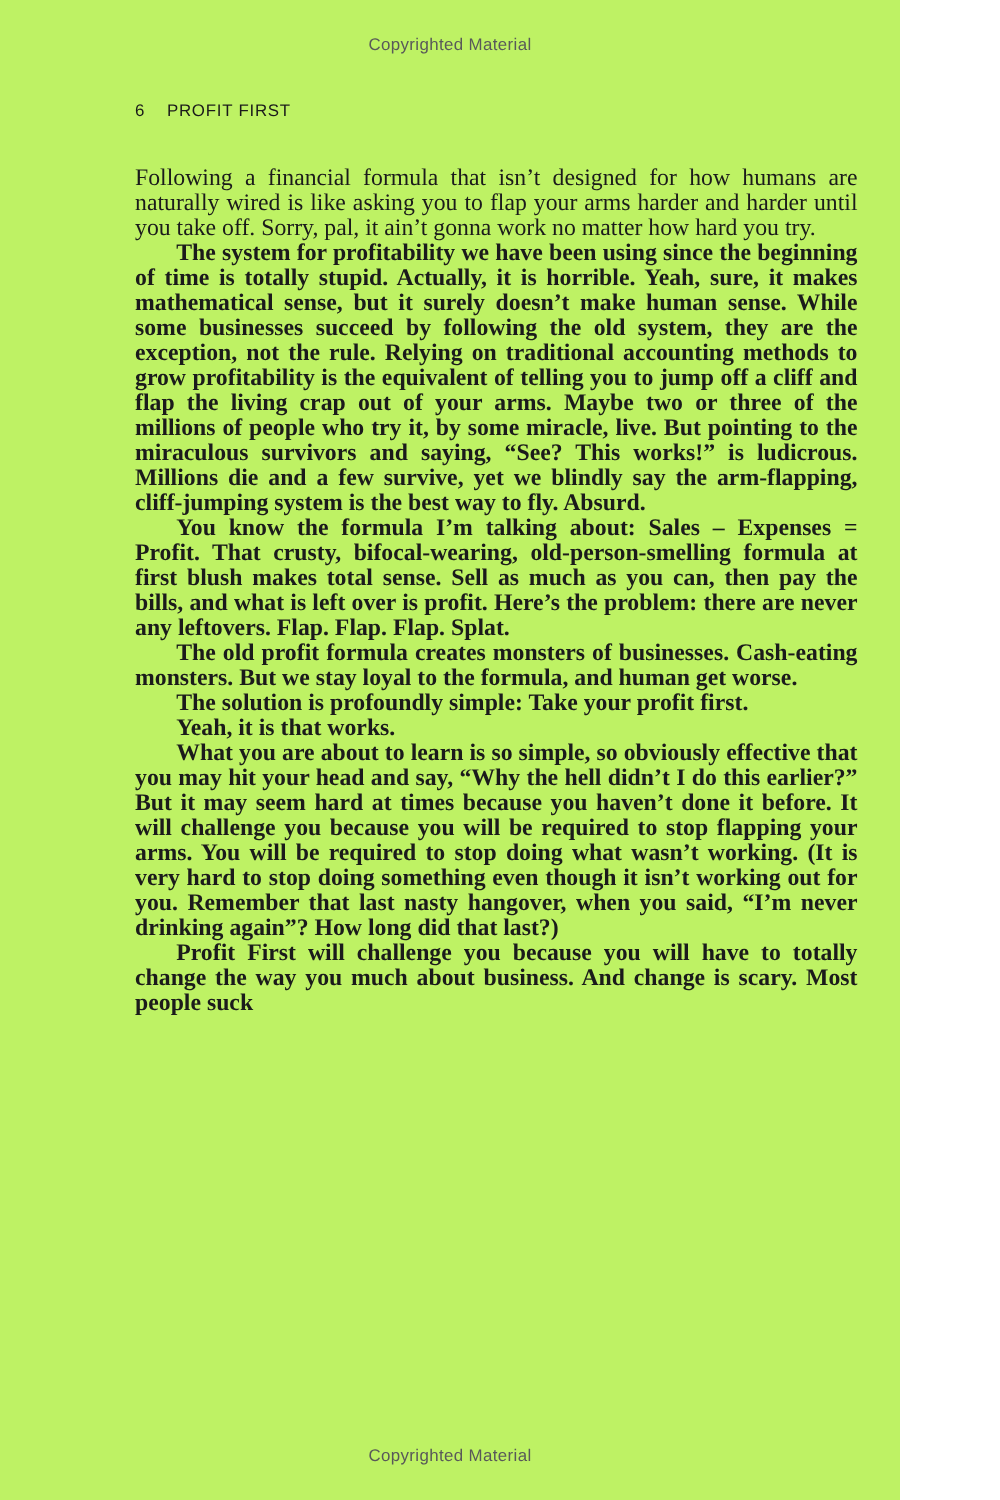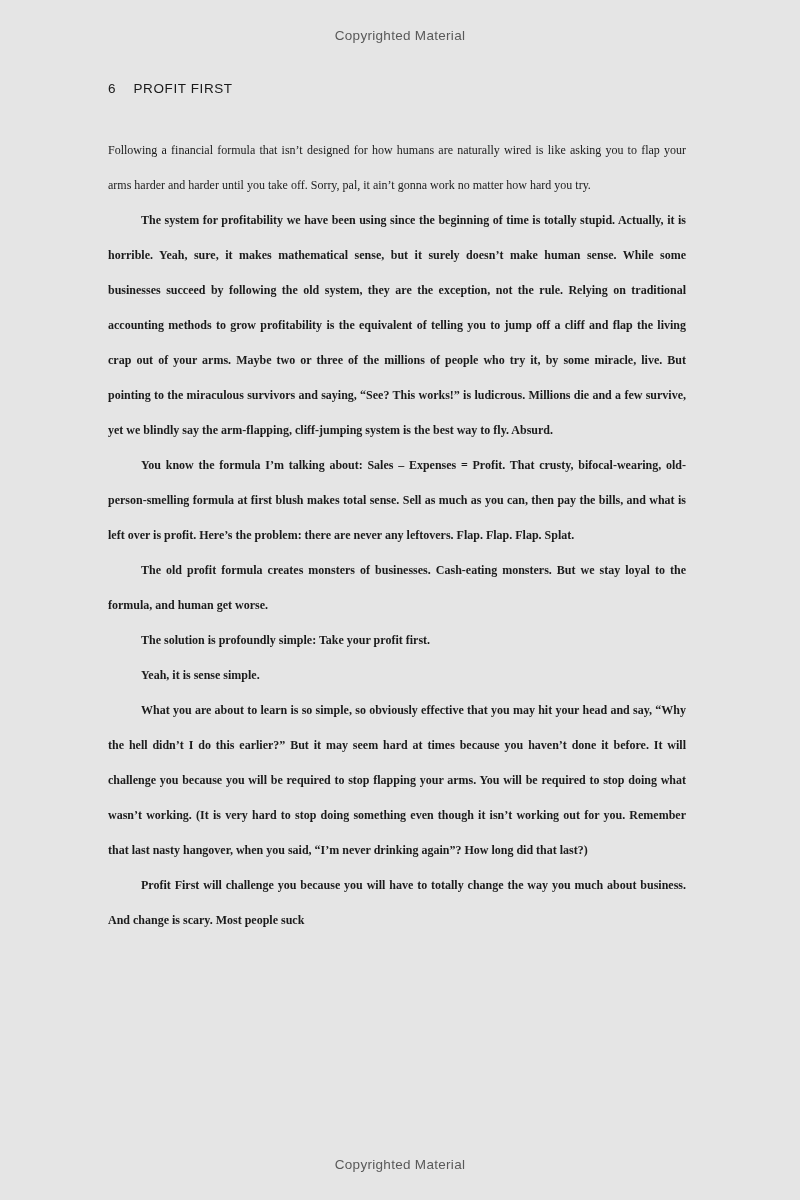--- a/index.html
+++ b/index.html
@@ -2,23 +2,23 @@
 <html><head>
 <meta charset="utf-8">
 <style>
   html, body {
     margin: 0;
     padding: 0;
     background: #ffffff;
   }
   .page {
     position: relative;
-    width: 800px;
+    width: 720px;
     height: 1200px;
-    background: #e5e5e5;
+    background: #bef264;
     overflow: hidden;
     font-family: "Liberation Serif", serif;
   }
   .copyright-notice {
     position: absolute;
     left: 0;
     width: 100%;
     text-align: center;
     font-family: "Liberation Sans", sans-serif;
     font-size: 13.5px;
@@ -45,22 +45,22 @@
   .running-title {
     font-weight: 400;
     letter-spacing: 0.6px;
   }
 
   .body-text {
     position: absolute;
     top: 133px;
     left: 108px;
     width: 578px;
-    font-size: 12px;
-    line-height: 35px;
+    font-size: 19px;
+    line-height: 20px;
     color: #1b1b1b;
     text-align: justify;
   }
   .body-text p {
     margin: 0;
     padding: 0;
   }
   .body-text p.indent {
     text-indent: 33px;
     font-weight: bold;
@@ -77,20 +77,20 @@
     <span class="page-number">6</span>
     <span class="running-title">PROFIT FIRST</span>
   </div>
 
   <div class="body-text">
     <p>Following a financial formula that isn’t designed for how humans are naturally wired is like asking you to flap your arms harder and harder until you take off. Sorry, pal, it ain’t gonna work no matter how hard you try.</p>
     <p class="indent">The system for profitability we have been using since the beginning of time is totally stupid. Actually, it is horrible. Yeah, sure, it makes mathematical sense, but it surely doesn’t make human sense. While some businesses succeed by following the old system, they are the exception, not the rule. Relying on traditional accounting methods to grow profitability is the equivalent of telling you to jump off a cliff and flap the living crap out of your arms. Maybe two or three of the millions of people who try it, by some miracle, live. But pointing to the miraculous survivors and saying, “See? This works!” is ludicrous. Millions die and a few survive, yet we blindly say the arm-flapping, cliff-jumping system is the best way to fly. Absurd.</p>
     <p class="indent">You know the formula I’m talking about: Sales – Expenses = Profit. That crusty, bifocal-wearing, old-person-smelling formula at first blush makes total sense. Sell as much as you can, then pay the bills, and what is left over is profit. Here’s the problem: there are never any leftovers. Flap. Flap. Flap. Splat.</p>
     <p class="indent">The old profit formula creates monsters of businesses. Cash-eating monsters. But we stay loyal to the formula, and human get worse.</p>
     <p class="indent">The solution is profoundly simple: Take your profit first.</p>
-    <p class="indent">Yeah, it is sense simple.</p>
+    <p class="indent">Yeah, it is that works.</p>
     <p class="indent">What you are about to learn is so simple, so obviously effective that you may hit your head and say, “Why the hell didn’t I do this earlier?” But it may seem hard at times because you haven’t done it before. It will challenge you because you will be required to stop flapping your arms. You will be required to stop doing what wasn’t working. (It is very hard to stop doing something even though it isn’t working out for you. Remember that last nasty hangover, when you said, “I’m never drinking again”? How long did that last?)</p>
     <p class="indent">Profit First will challenge you because you will have to totally change the way you much about business. And change is scary. Most people suck</p>
   </div>
 
   <div class="copyright-notice copyright-bottom">Copyrighted Material</div>
 
 </div>
 
 </body></html>

